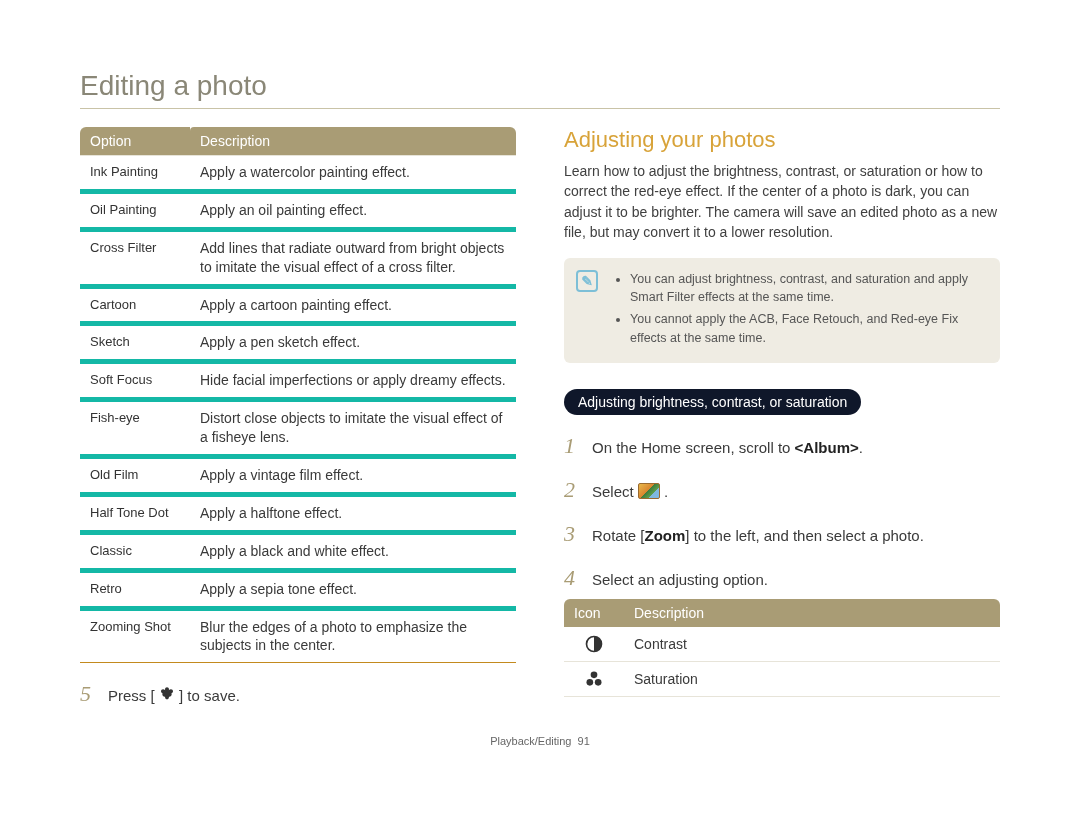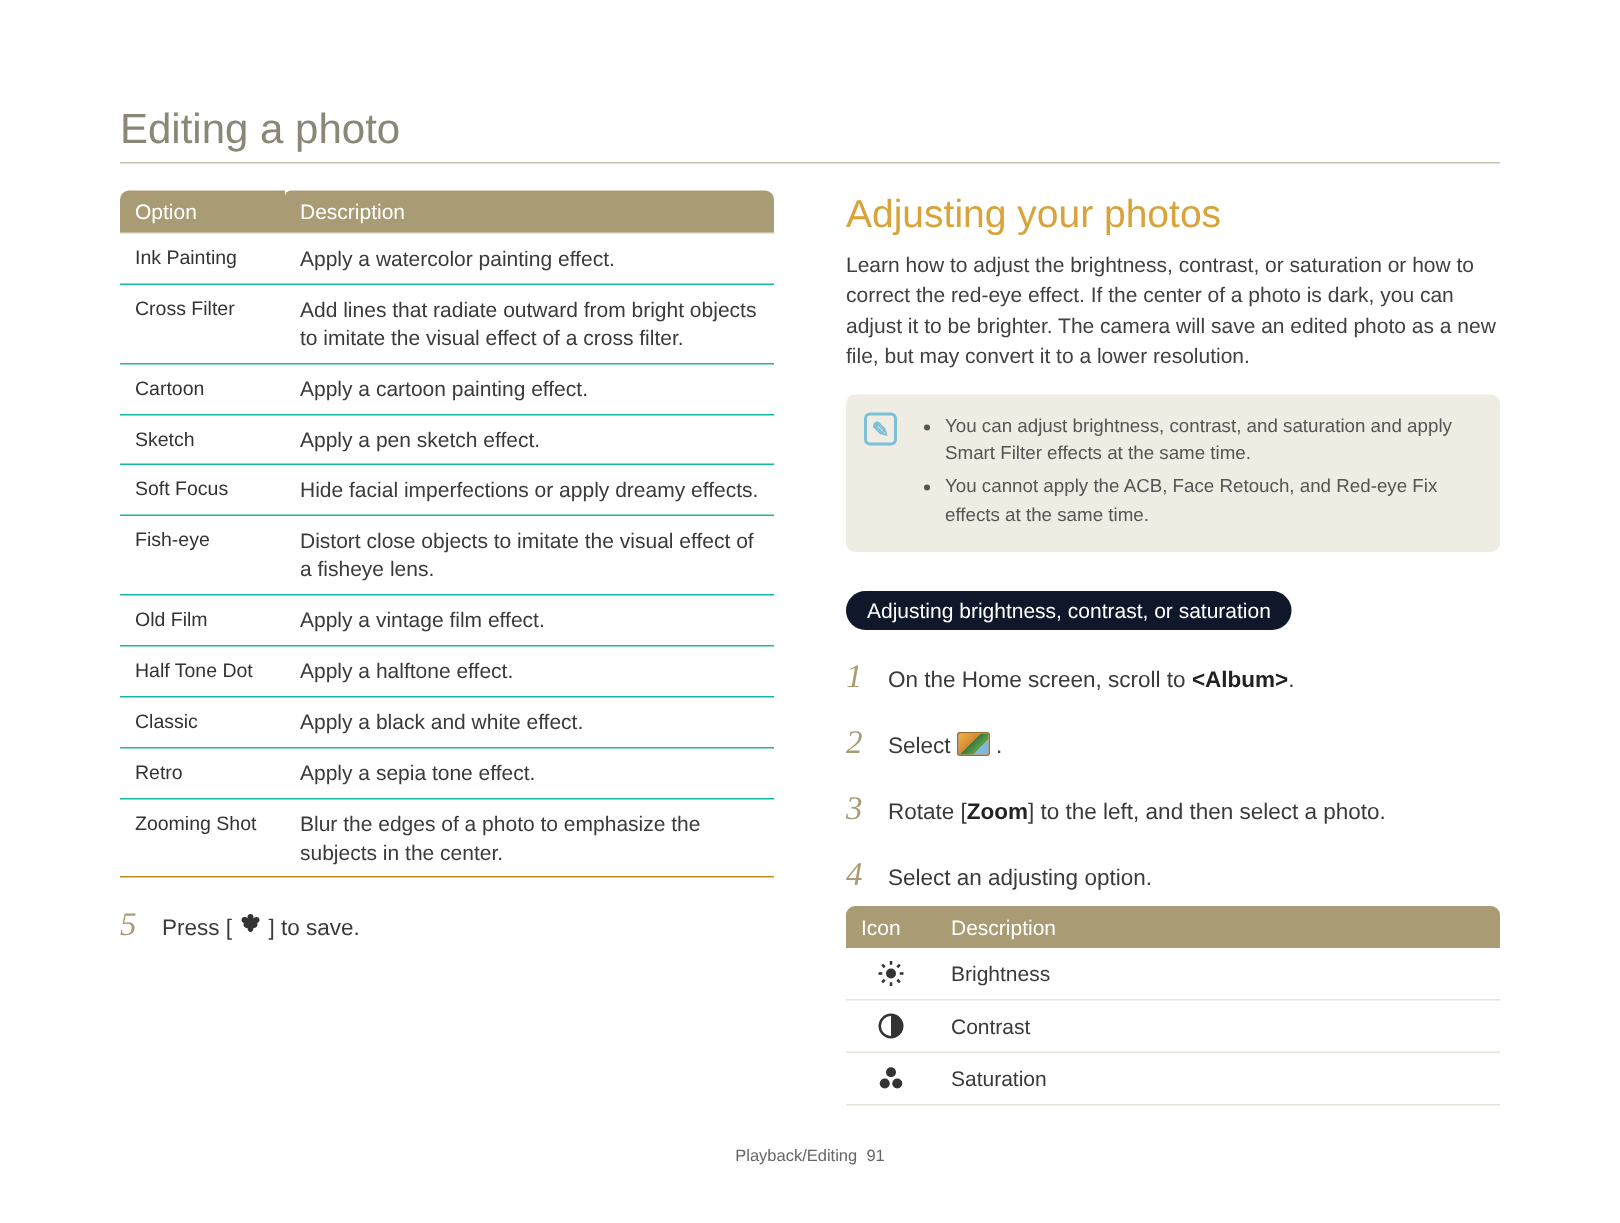--- a/index.html
+++ b/index.html
@@ -46,21 +46,21 @@
   }
   table.opt thead th:first-child {
     width: 110px;
     border-top-left-radius: 6px;
   }
   table.opt thead th:last-child {
     border-top-right-radius: 6px;
   }
   table.opt td {
     padding: 7px 10px;
-    border-bottom: 1px solid #14b8a6;
+    border-bottom: 5px solid #14b8a6;
     vertical-align: top;
     line-height: 1.35;
   }
   table.opt tr:first-child td {
     border-top: 1px solid #e7e4d9;
   }
   table.opt td.optname {
     font-size: 13px;
     color: #333;
   }
@@ -86,21 +86,21 @@
   .step .txt { margin-top: 2px; }
   .macro-icon {
     display: inline-block;
     font-size: 14px;
     vertical-align: -1px;
   }
   
   h2.heading {
     color: #d8a339;
     font-weight: 300;
-    font-size: 26px;
+    font-size: 22px;
     margin: 0 0 8px 0;
   }
   .intro {
     font-size: 14px;
     line-height: 1.45;
     color: #404040;
   }
   .notebox {
     background: #efece3;
     border-radius: 6px;
@@ -195,20 +195,24 @@
             <th>Option</th>
             <th>Description</th>
           </tr>
         </thead>
         <tbody id="opt-body">
             <tr>
               <td class="optname">Ink Painting</td>
               <td>Apply a watercolor painting effect.</td>
             </tr>
             <tr>
+              <td class="optname">Oil Painting</td>
+              <td>Apply an oil painting effect.</td>
+            </tr>
+            <tr>
               <td class="optname">Cross Filter</td>
               <td>Add lines that radiate outward from bright objects to imitate the visual effect of a cross filter.</td>
             </tr>
             <tr>
               <td class="optname">Cartoon</td>
               <td>Apply a cartoon painting effect.</td>
             </tr>
             <tr>
               <td class="optname">Sketch</td>
               <td>Apply a pen sketch effect.</td>
@@ -303,38 +307,20 @@
       <table class="icons">
         <thead>
           <tr>
             <th>Icon</th>
             <th>Description</th>
           </tr>
         </thead>
         <tbody id="icon-body">
             <tr>
               <td class="iconcell">
-                <svg class="glyph" viewBox="0 0 24 24" fill="#333">
-                  <circle cx="12" cy="12" r="4"></circle>
-                  <g stroke="#333" stroke-width="2">
-                    <line x1="12" y1="2" x2="12" y2="5"></line>
-                    <line x1="12" y1="19" x2="12" y2="22"></line>
-                    <line x1="2" y1="12" x2="5" y2="12"></line>
-                    <line x1="19" y1="12" x2="22" y2="12"></line>
-                    <line x1="4.9" y1="4.9" x2="7" y2="7"></line>
-                    <line x1="17" y1="17" x2="19.1" y2="19.1"></line>
-                    <line x1="4.9" y1="19.1" x2="7" y2="17"></line>
-                    <line x1="17" y1="7" x2="19.1" y2="4.9"></line>
-                  </g>
-                </svg>
-              </td>
-              <td>Brightness</td>
-            </tr>
-            <tr>
-              <td class="iconcell">
                 <svg class="glyph" viewBox="0 0 24 24">
                   <circle cx="12" cy="12" r="9" fill="none" stroke="#333" stroke-width="2"></circle>
                   <path d="M12 3a9 9 0 0 1 0 18z" fill="#333"></path>
                 </svg>
               </td>
               <td>Contrast</td>
             </tr>
             <tr>
               <td class="iconcell">
                 <svg class="glyph" viewBox="0 0 24 24" fill="#333">

